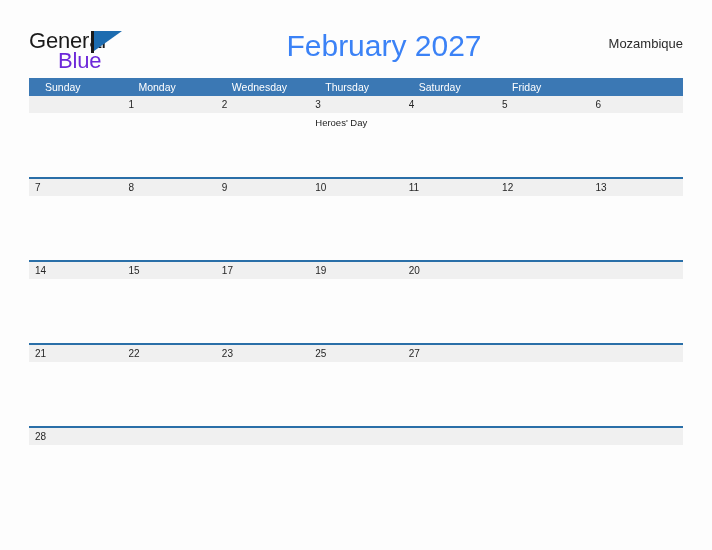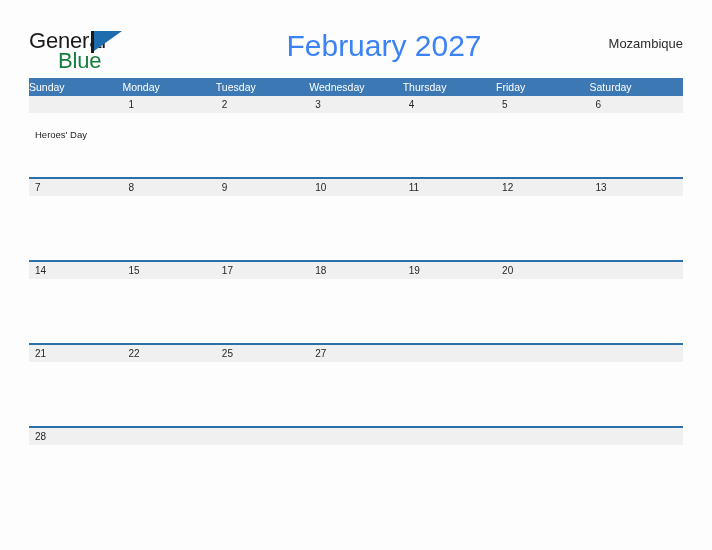--- a/index.html
+++ b/index.html
@@ -69,21 +69,21 @@
     width: 0;
     height: 0;
     border-left: 28px solid #1d6cb0;
     border-bottom: 20px solid transparent;
   }
   .logo-blue {
     position: absolute;
     left: 29px;
     top: 20px;
     font-size: 22px;
-    color: #15803d;
+    color: #6d28d9;
     letter-spacing: -0.2px;
     font-family: "Liberation Sans", sans-serif;
   }
 
   
   .cal-title {
     position: absolute;
     left: 0;
     top: 29px;
     width: 712px;
@@ -118,21 +118,21 @@
     width: 654px;
     height: 18px;
     background: #3b78b4;
   }
   .weekday-cell {
     width: 93.43px;
     height: 18px;
     color: #ffffff;
     font-size: 10.5px;
     line-height: 18px;
-    padding-left: 0;
+    padding-left: 16px;
     box-sizing: border-box;
     font-family: "Liberation Sans", sans-serif;
     white-space: nowrap;
     overflow: hidden;
   }
 
   .week-row {
     position: relative;
     width: 654px;
     height: 81px;
@@ -162,21 +162,20 @@
     font-size: 10px;
     color: #262626;
     line-height: 17px;
     font-family: "Liberation Sans", sans-serif;
     display: block;
   }
   .events-band {
     display: flex;
     width: 654px;
     height: 64px;
-    flex-direction: column;
   }
   .event-cell {
     width: 93.43px;
     box-sizing: border-box;
     padding-left: 6px;
     padding-top: 4px;
   }
   .event-text {
     font-size: 9.5px;
     color: #1d1d1d;
@@ -204,25 +203,24 @@
     <div class="cal-title">February 2027</div>
 
     <div class="cal-country">Mozambique</div>
   </div>
 
   <div class="calendar">
 
     <div class="weekday-row">
       <div class="weekday-cell">Sunday</div>
       <div class="weekday-cell">Monday</div>
-      <div class="weekday-cell">Tuesday</div>
       <div class="weekday-cell">Wednesday</div>
       <div class="weekday-cell">Thursday</div>
+      <div class="weekday-cell">Saturday</div>
       <div class="weekday-cell">Friday</div>
-      <div class="weekday-cell">Saturday</div>
     </div>
 
     <div class="week-row">
       <div class="day-band">
         <div class="day-cell">
             <span class="day-num"></span>
           </div>
         <div class="day-cell">
             <span class="day-num">1</span>
           </div>
@@ -321,23 +319,20 @@
         <div class="day-cell">
             <span class="day-num">14</span>
           </div>
         <div class="day-cell">
             <span class="day-num">15</span>
           </div>
         <div class="day-cell">
             <span class="day-num">17</span>
           </div>
         <div class="day-cell">
-            <span class="day-num">18</span>
-          </div>
-        <div class="day-cell">
             <span class="day-num">19</span>
           </div>
         <div class="day-cell">
             <span class="day-num">20</span>
           </div>
       </div>
       <div class="events-band">
         <div class="event-cell">
             <span class="event-text"></span>
           </div>
@@ -364,20 +359,23 @@
 
     <div class="week-row separated">
       <div class="day-band">
         <div class="day-cell">
             <span class="day-num">21</span>
           </div>
         <div class="day-cell">
             <span class="day-num">22</span>
           </div>
         <div class="day-cell">
+            <span class="day-num">23</span>
+          </div>
+        <div class="day-cell">
             <span class="day-num">25</span>
           </div>
         <div class="day-cell">
             <span class="day-num">27</span>
           </div>
       </div>
       <div class="events-band">
         <div class="event-cell">
             <span class="event-text"></span>
           </div>

